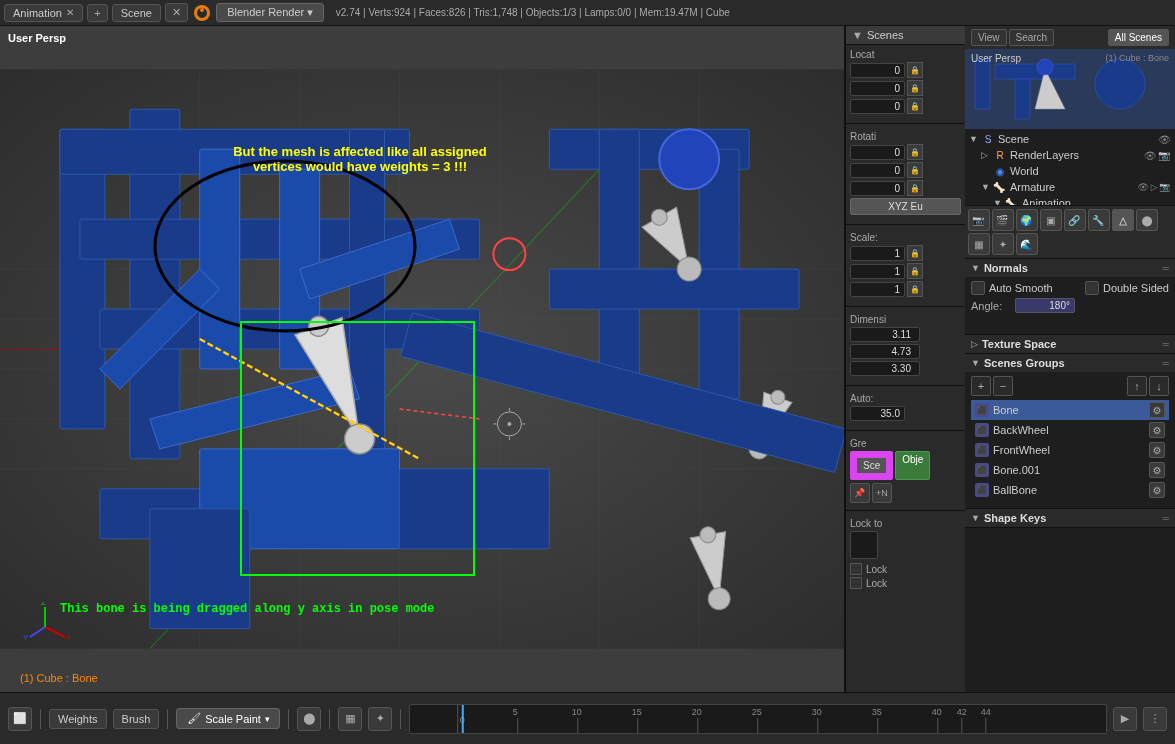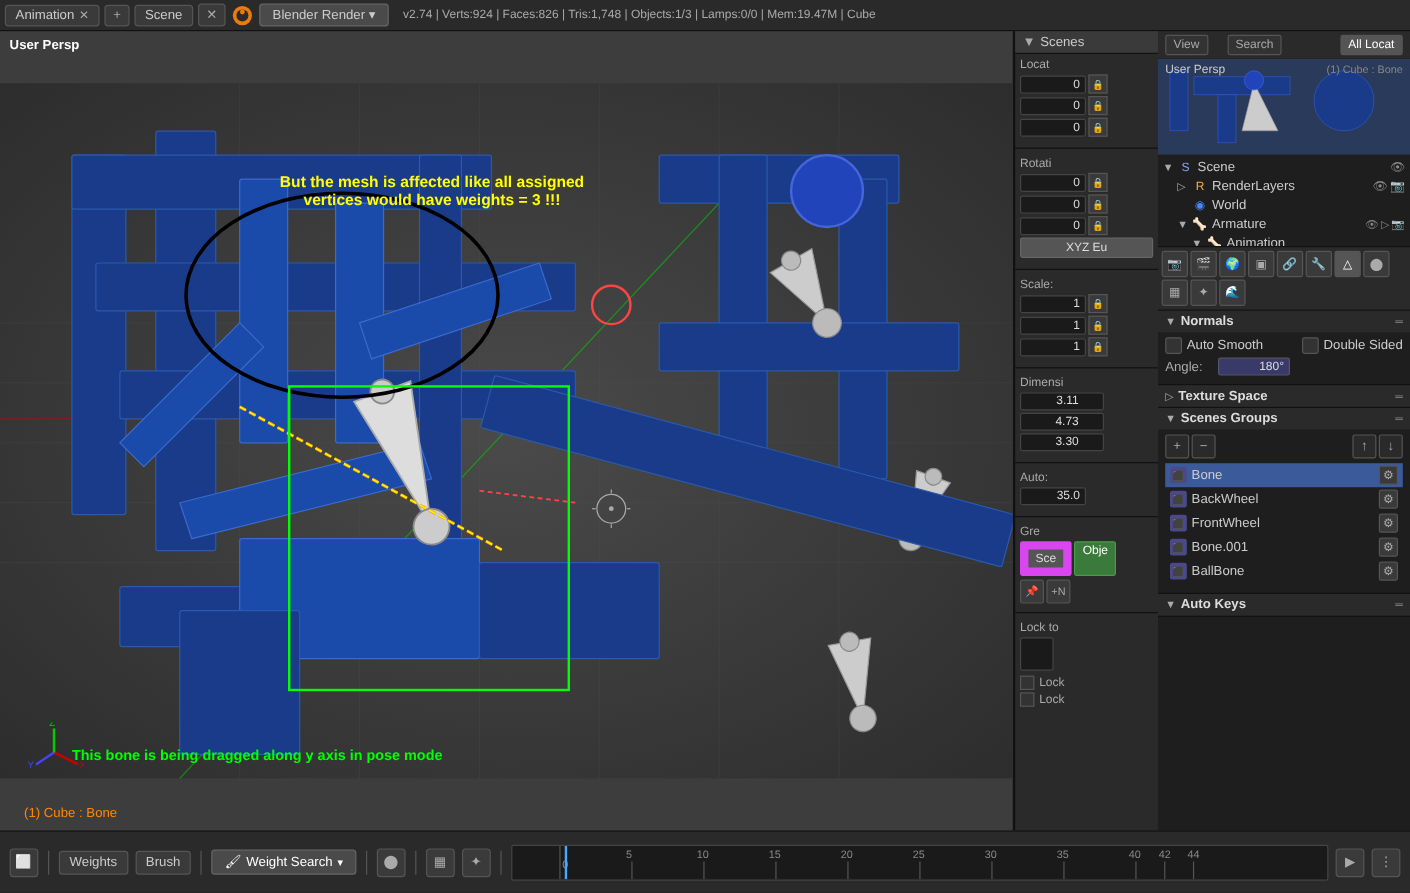--- a/index.html
+++ b/index.html
@@ -33,38 +33,38 @@
     
     #transform-panel { width: 120px; background: #2a2a2a; border-left: 1px solid #111; display: flex; flex-direction: column; }
     .panel-header { background: #3a3a3a; padding: 3px 6px; font-size: 11px; color: #ccc; border-bottom: 1px solid #111; display: flex; align-items: center; gap: 4px; }
     .panel-header .arrow { color: #aaa; }
     .panel-section { padding: 4px; }
     .panel-label { color: #aaa; font-size: 10px; margin-bottom: 2px; }
     .input-row { display: flex; align-items: center; margin-bottom: 2px; }
     .input-field { background: #1a1a1a; border: 1px solid #444; border-radius: 2px; color: #ddd; font-size: 10px; width: 55px; padding: 1px 4px; text-align: right; }
     .input-btn { background: #3a3a3a; border: 1px solid #555; width: 16px; height: 16px; display: flex; align-items: center; justify-content: center; font-size: 8px; color: #aaa; cursor: pointer; margin-left: 2px; }
     .xyz-btn { background: #555; border: 1px solid #666; border-radius: 2px; padding: 2px 6px; font-size: 10px; color: #ddd; cursor: pointer; margin: 2px 0; display: block; width: 100%; text-align: center; }
-    .dim-field { background: #1a1a1a; border: 1px solid #444; border-radius: 2px; color: #ddd; font-size: 10px; width: 70px; padding: 1px 20px; display: block; margin-bottom: 2px; text-align: right; }
+    .dim-field { background: #1a1a1a; border: 1px solid #444; border-radius: 2px; color: #ddd; font-size: 10px; width: 70px; padding: 1px 8px; display: block; margin-bottom: 2px; text-align: right; }
     .lock-row { display: flex; align-items: center; gap: 4px; margin-bottom: 2px; }
     .lock-checkbox { width: 12px; height: 12px; background: #333; border: 1px solid #555; }
     .lock-label { color: #aaa; font-size: 10px; }
     .divider { height: 1px; background: #111; margin: 3px 0; }
     .sce-obj-row { display: flex; gap: 2px; margin-bottom: 3px; }
     .sce-btn { background: #555; border: 7px solid #d946ef; padding: 2px 6px; font-size: 10px; color: #ddd; cursor: pointer; border-radius: 2px; }
     .obj-btn { background: #3a7a3a; border: 1px solid #4a9a4a; padding: 2px 6px; font-size: 10px; color: #fff; cursor: pointer; border-radius: 2px; }
     .icon-row { display: flex; gap: 2px; }
     .icon-btn { background: #3a3a3a; border: 1px solid #555; width: 20px; height: 20px; display: flex; align-items: center; justify-content: center; font-size: 9px; color: #aaa; cursor: pointer; border-radius: 2px; }
 
     
     #right-panel { width: 210px; display: flex; flex-direction: column; background: #222; }
 
     
     #outliner { height: 180px; background: #1e1e1e; border-bottom: 1px solid #111; display: flex; flex-direction: column; }
     #outliner-header { background: #2a2a2a; padding: 3px 6px; display: flex; align-items: center; gap: 4px; justify-content: space-between; }
-    .outliner-tabs { display: flex; gap: 16px; }
+    .outliner-tabs { display: flex; gap: 2px; }
     .out-tab { padding: 2px 6px; font-size: 10px; color: #aaa; cursor: pointer; background: #333; border: 1px solid #555; border-radius: 2px; }
     .out-tab.active { background: #555; color: #fff; }
     #outliner-mini-viewport { height: 80px; background: #2a2a2a; position: relative; overflow: hidden; }
     #outliner-tree { flex: 1; padding: 2px; overflow-y: auto; }
     .tree-item { display: flex; align-items: center; padding: 1px 2px; cursor: pointer; }
     .tree-indent { width: 12px; flex-shrink: 0; }
     .tree-arrow { width: 12px; color: #aaa; font-size: 9px; }
     .tree-icon { width: 14px; height: 14px; margin-right: 3px; display: flex; align-items: center; justify-content: center; font-size: 10px; }
     .tree-label { font-size: 11px; color: #ccc; flex: 1; }
     .tree-icons-right { display: flex; gap: 2px; }
@@ -76,21 +76,21 @@
     .prop-icon-btn { width: 22px; height: 22px; background: #3a3a3a; border: 1px solid #555; border-radius: 2px; display: flex; align-items: center; justify-content: center; font-size: 10px; color: #aaa; cursor: pointer; }
     .prop-icon-btn.active { background: #555; color: #fff; }
     .props-section { border-bottom: 1px solid #111; }
     .props-section-header { background: #2a2a2a; padding: 3px 6px; display: flex; align-items: center; gap: 4px; cursor: pointer; }
     .props-section-header .arrow { color: #aaa; font-size: 9px; }
     .props-section-title { font-size: 11px; color: #ddd; font-weight: bold; flex: 1; }
     .props-content { padding: 4px 6px; }
     .prop-row { display: flex; align-items: center; gap: 4px; margin-bottom: 3px; }
     .prop-checkbox { width: 14px; height: 14px; background: #333; border: 1px solid #555; border-radius: 2px; display: flex; align-items: center; justify-content: center; }
     .prop-label { font-size: 11px; color: #ccc; }
-    .angle-row { display: flex; align-items: center; gap: 4px; margin-bottom: 3px; }
+    .angle-row { display: flex; align-items: center; gap: 4px; margin-bottom: 17px; }
     .angle-label { font-size: 11px; color: #aaa; width: 40px; }
     .angle-input { background: #3a3a6a; border: 1px solid #556; border-radius: 2px; color: #ddd; font-size: 10px; padding: 1px 4px; width: 60px; text-align: right; }
 
     
     .vgroup-list { margin: 4px 0; }
     .vgroup-item { display: flex; align-items: center; padding: 2px 4px; cursor: pointer; }
     .vgroup-item.selected { background: #3a5a9a; }
     .vgroup-icon { width: 14px; height: 14px; background: #4a4a8a; border-radius: 2px; margin-right: 4px; display: flex; align-items: center; justify-content: center; font-size: 8px; color: #aaa; }
     .vgroup-label { font-size: 11px; color: #ccc; flex: 1; }
     .vgroup-btn { width: 16px; height: 16px; background: #3a3a3a; border: 1px solid #555; border-radius: 2px; display: flex; align-items: center; justify-content: center; font-size: 10px; color: #aaa; cursor: pointer; }
@@ -255,21 +255,21 @@
     
     <div class="selection-box" style="top:295px;left:240px;width:235px;height:255px;"></div>
 
     
     <div class="annotation-text" style="top:118px;left:160px;width:400px;">
       <span>But the mesh is affected like all assigned</span><br>
       <span>vertices would have weights = 3 !!!</span>
     </div>
 
     
-    <div class="annotation-text2" style="bottom:56px;left:60px;">This bone is being dragged along y axis in pose mode</div>
+    <div class="annotation-text2" style="bottom:76px;left:60px;font-family:Liberation Mono, monospace;">This bone is being dragged along y axis in pose mode</div>
 
     
     <div class="bottom-label">(1) Cube : Bone</div>
 
     
     <div class="axis-widget">
       <svg width="50" height="50" viewBox="0 0 50 50">
         <line x1="25" y1="25" x2="45" y2="35" stroke="#cc0000" stroke-width="2"></line>
         <text x="46" y="38" fill="#cc0000" font-size="8">X</text>
         <line x1="25" y1="25" x2="10" y2="35" stroke="#4444ff" stroke-width="2"></line>
@@ -376,21 +376,21 @@
   </div>
 
   <div id="right-panel">
 
     <div id="outliner">
       <div id="outliner-header">
         <div class="outliner-tabs">
           <div class="out-tab">View</div>
           <div class="out-tab">Search</div>
         </div>
-        <div class="out-tab active">All Locat</div>
+        <div class="out-tab active">All Scenes</div>
       </div>
 
       <div id="outliner-mini-viewport">
         <svg width="100%" height="80" viewBox="0 0 210 80">
           <rect width="210" height="80" fill="#2a3a5a"></rect>
 
           <rect x="10" y="10" width="15" height="50" fill="#1a3a8a" stroke="#3a5acc" stroke-width="0.5"></rect>
           <rect x="30" y="15" width="80" height="15" fill="#1a3a8a" stroke="#3a5acc" stroke-width="0.5"></rect>
           <rect x="50" y="30" width="15" height="40" fill="#1a3a8a" stroke="#3a5acc" stroke-width="0.5"></rect>
           <polygon points="80,20 100,60 70,60" fill="#ccc" stroke="#999" stroke-width="0.5"></polygon>
@@ -531,37 +531,37 @@
               <span class="vgroup-label">BallBone</span>
               <div class="vgroup-btn">⚙</div>
             </div>
           </div>
         </div>
       </div>
 
       <div class="props-section">
         <div class="props-section-header">
           <span class="arrow">▼</span>
-          <span class="props-section-title">Auto Keys</span>
+          <span class="props-section-title">Shape Keys</span>
           <span style="font-size:9px;color:#888;">═</span>
         </div>
       </div>
     </div>
   </div>
 </div>
 
 <div id="bottom-toolbar">
   <div class="bottom-icon-btn">⬜</div>
   <div class="bottom-sep"></div>
   <div class="bottom-btn">Weights</div>
   <div class="bottom-btn">Brush</div>
   <div class="bottom-sep"></div>
   <div class="mode-btn">
     <span>🖌</span>
-    <span>Weight Search</span>
+    <span>Scale Paint</span>
     <span style="font-size:9px;">▾</span>
   </div>
   <div class="bottom-sep"></div>
 
   <div class="bottom-icon-btn">⬤</div>
   <div class="bottom-sep"></div>
   <div class="bottom-icon-btn">▦</div>
   <div class="bottom-icon-btn">✦</div>
   <div class="bottom-sep"></div>
 

